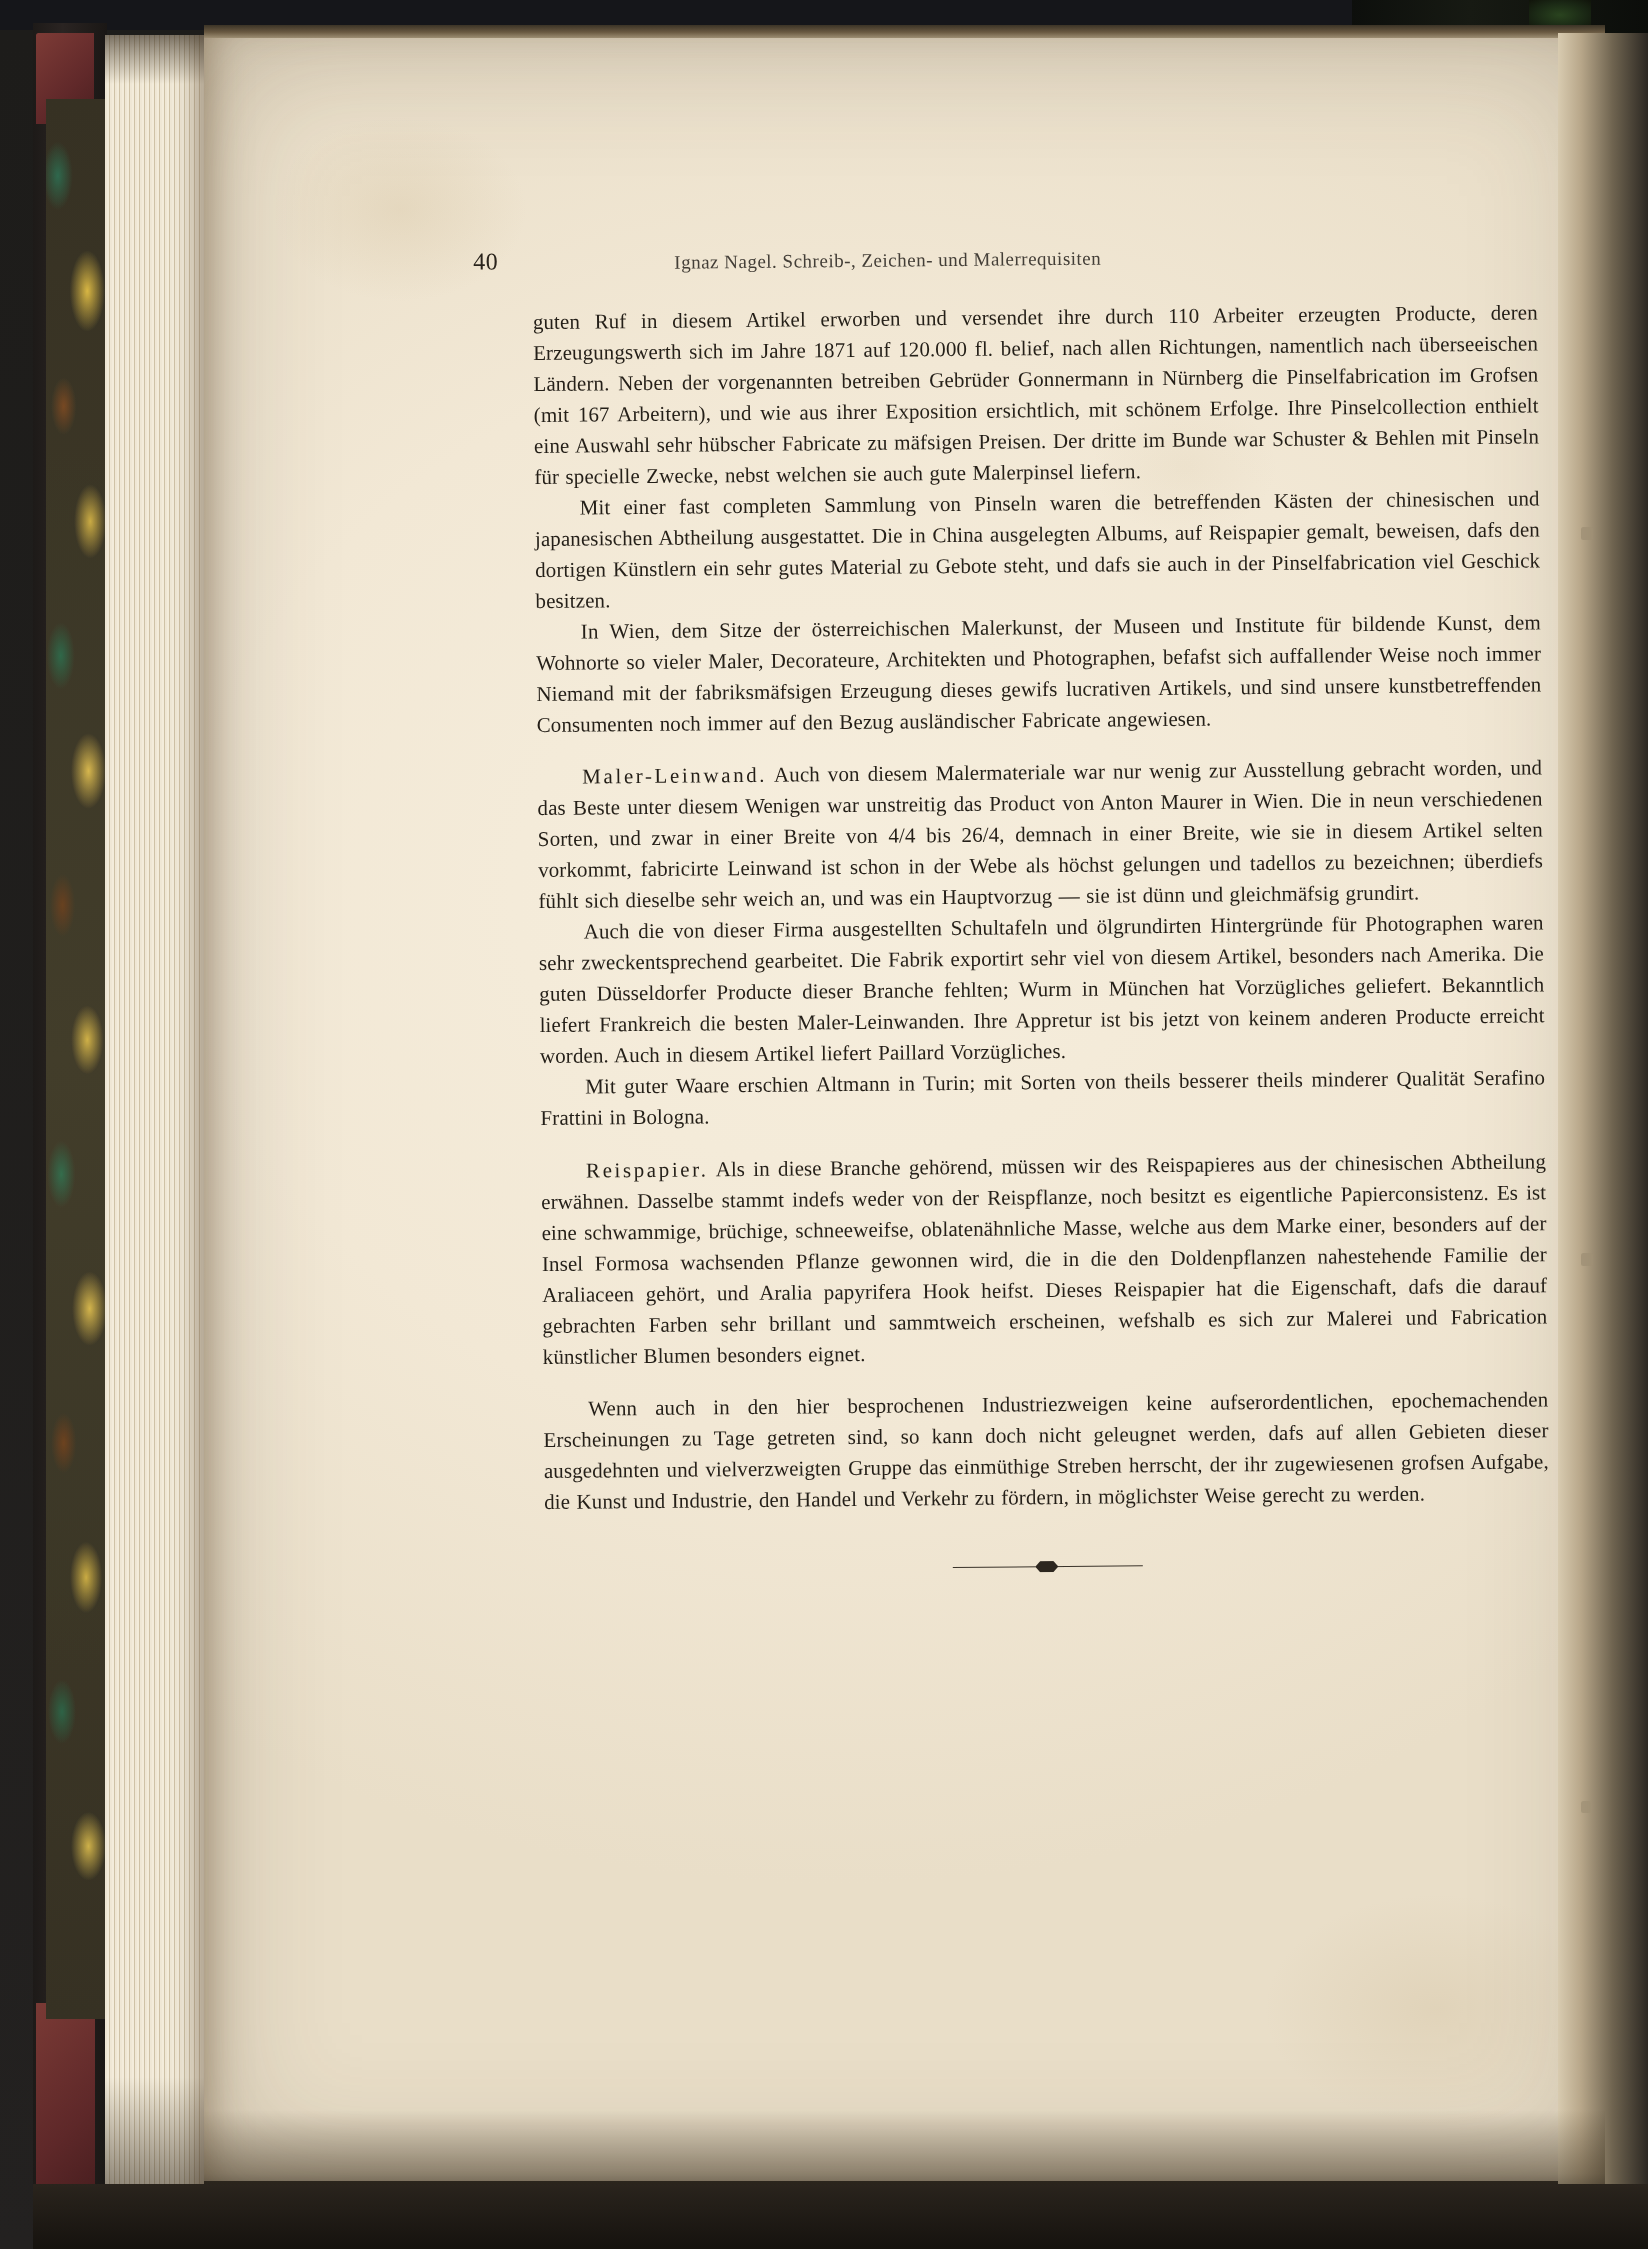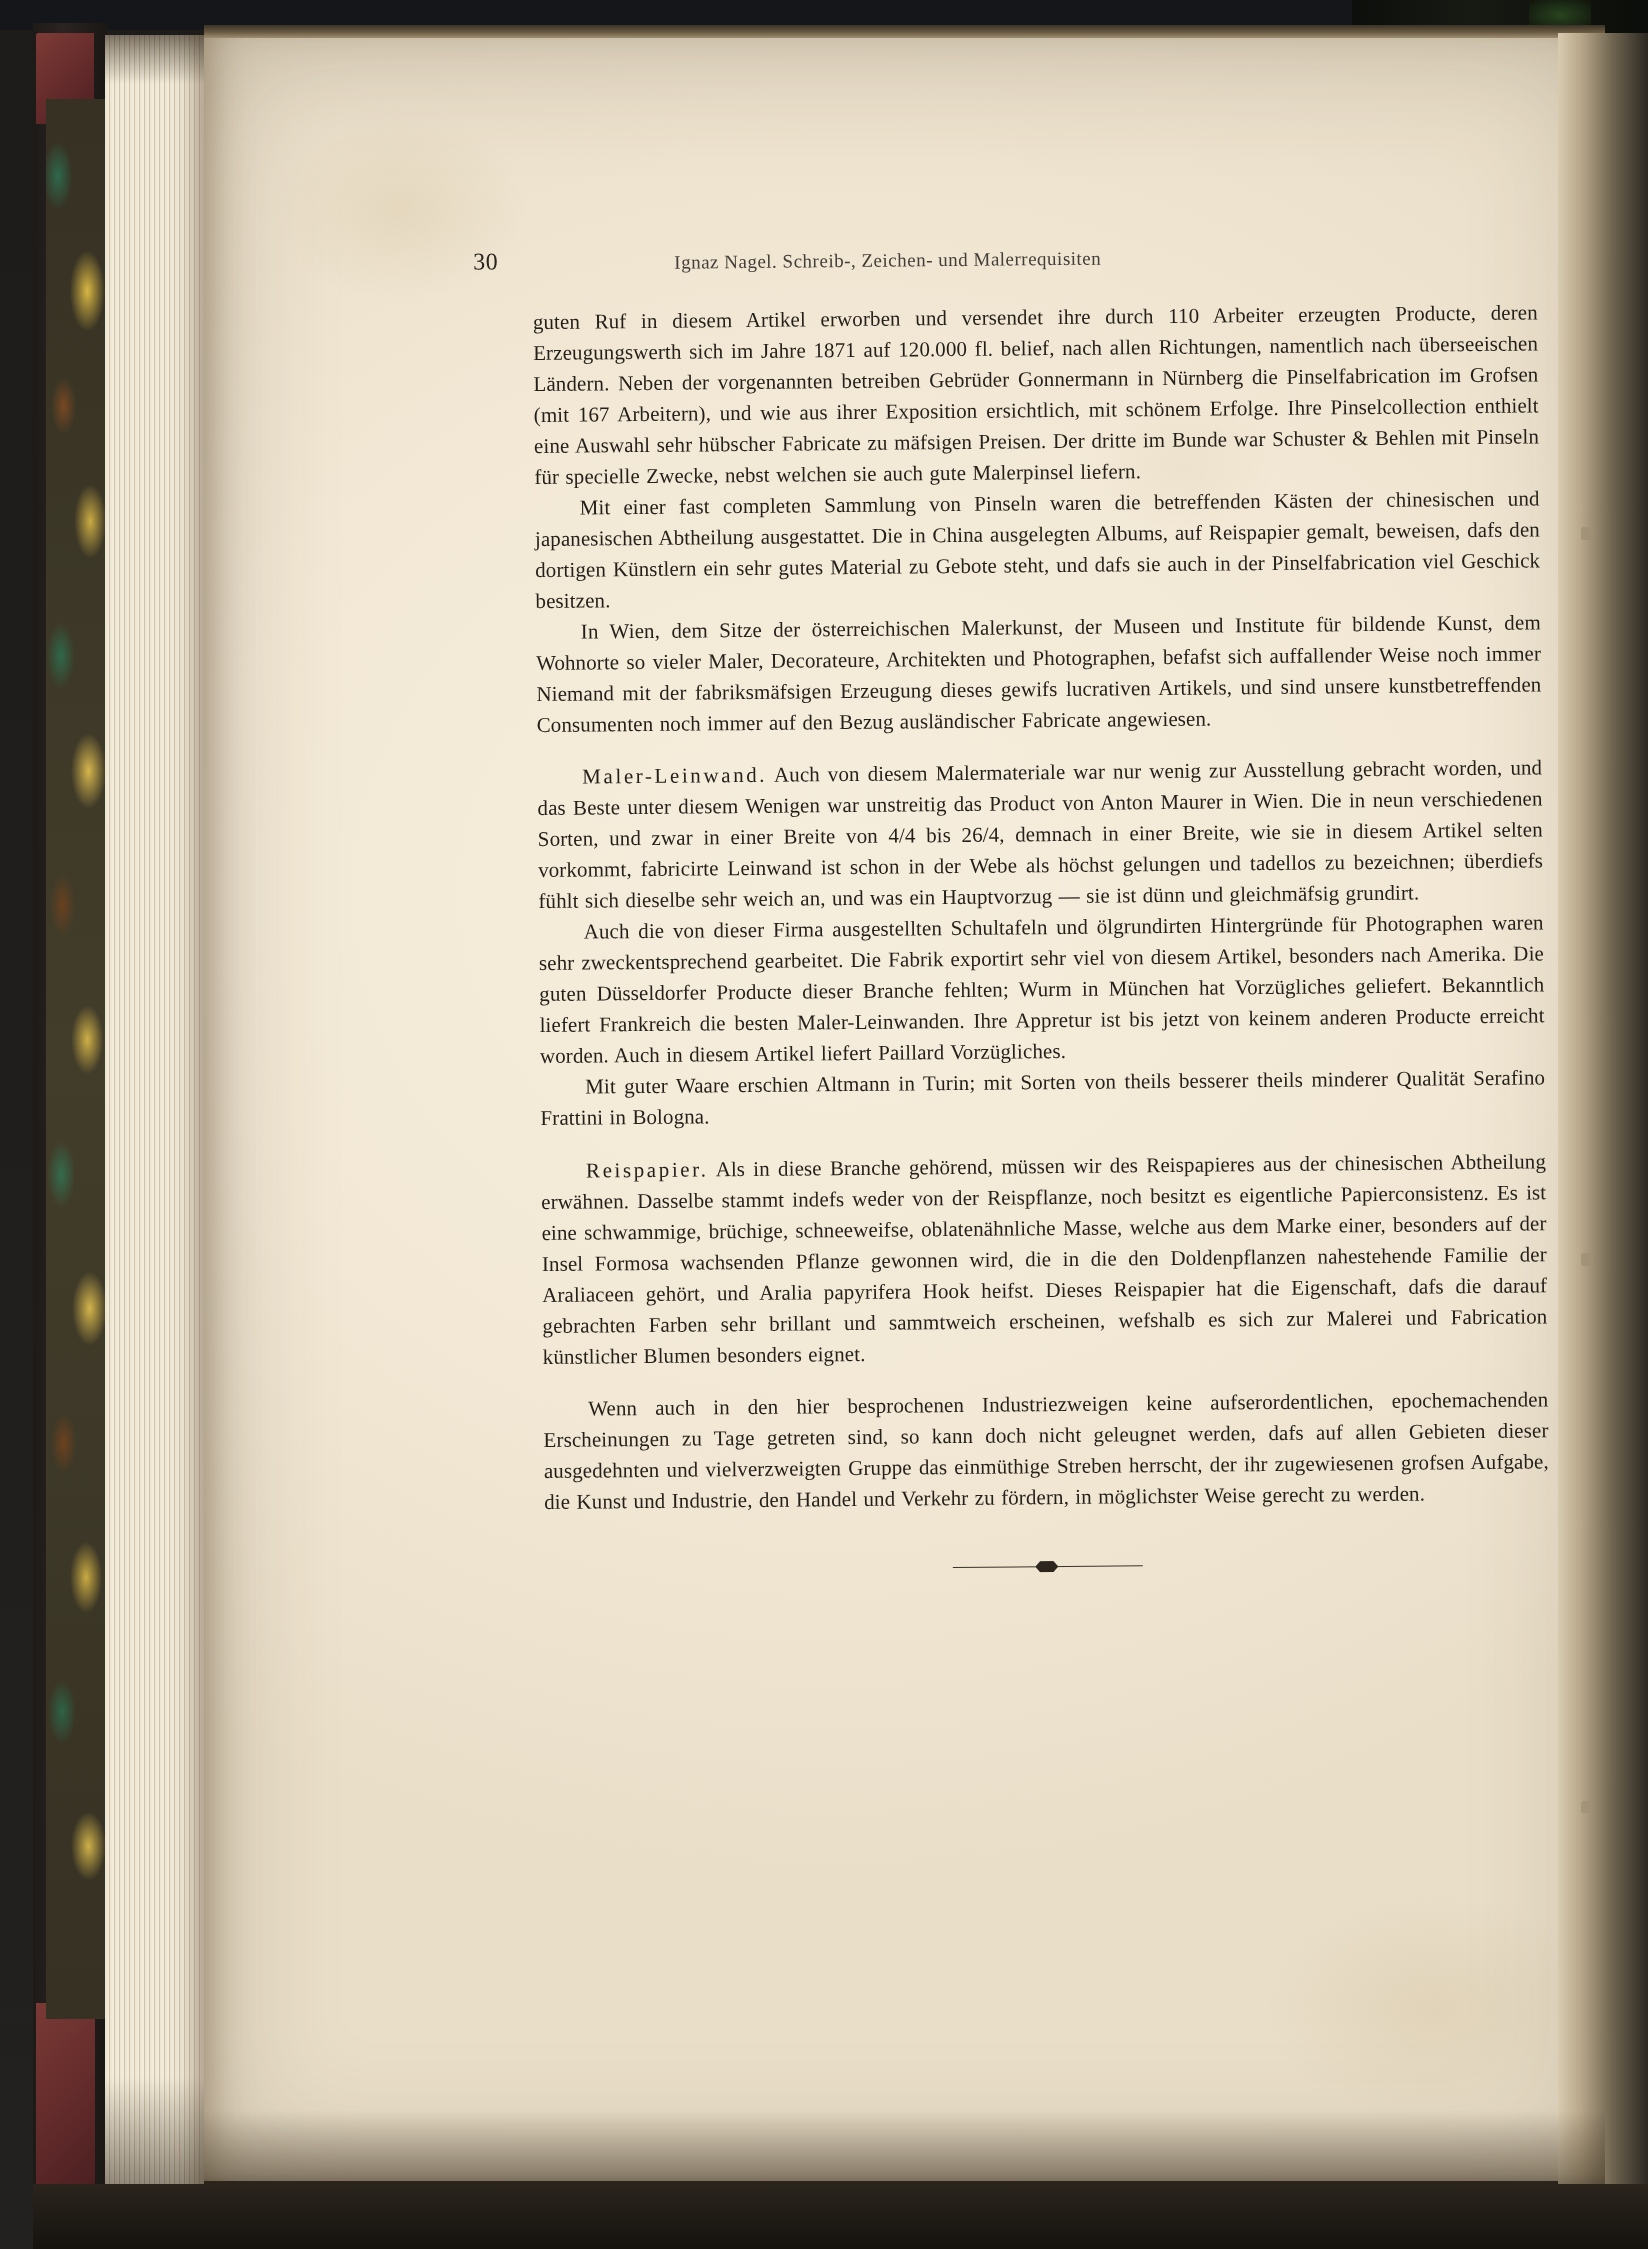--- a/index.html
+++ b/index.html
@@ -245,21 +245,21 @@
   <div class="foredge-shadow-bottom"></div>
 
   <div class="page-top-edge"></div>
 
   <div class="page">
     <div class="page-texture"></div>
 
     <div class="content">
 
       <div class="running-head">
-        <div class="folio">30</div>
+        <div class="folio">40</div>
         <div class="head-title">Ignaz Nagel. Schreib-, Zeichen- und Malerrequisiten</div>
       </div>
 
       <p class="noindent">
         <span>guten Ruf in diesem Artikel erworben und versendet ihre durch 110 Arbeiter erzeugten Producte, deren Erzeugungswerth sich im Jahre 1871 auf 120.000 fl. belief, nach allen Richtungen, namentlich nach überseeischen Ländern. Neben der vorgenannten betreiben Gebrüder Gonnermann in Nürnberg die Pinselfabrication im Grofsen (mit 167 Arbeitern), und wie aus ihrer Exposition ersichtlich, mit schönem Erfolge. Ihre Pinselcollection enthielt eine Auswahl sehr hübscher Fabricate zu mäfsigen Preisen. Der dritte im Bunde war Schuster &amp; Behlen mit Pinseln für specielle Zwecke, nebst welchen sie auch gute Malerpinsel liefern.</span>
       </p>
 
       <p>
         <span>Mit einer fast completen Sammlung von Pinseln waren die betreffenden Kästen der chinesischen und japanesischen Abtheilung ausgestattet. Die in China ausgelegten Albums, auf Reispapier gemalt, beweisen, dafs den dortigen Künstlern ein sehr gutes Material zu Gebote steht, und dafs sie auch in der Pinselfabrication viel Geschick besitzen.</span>
       </p>

